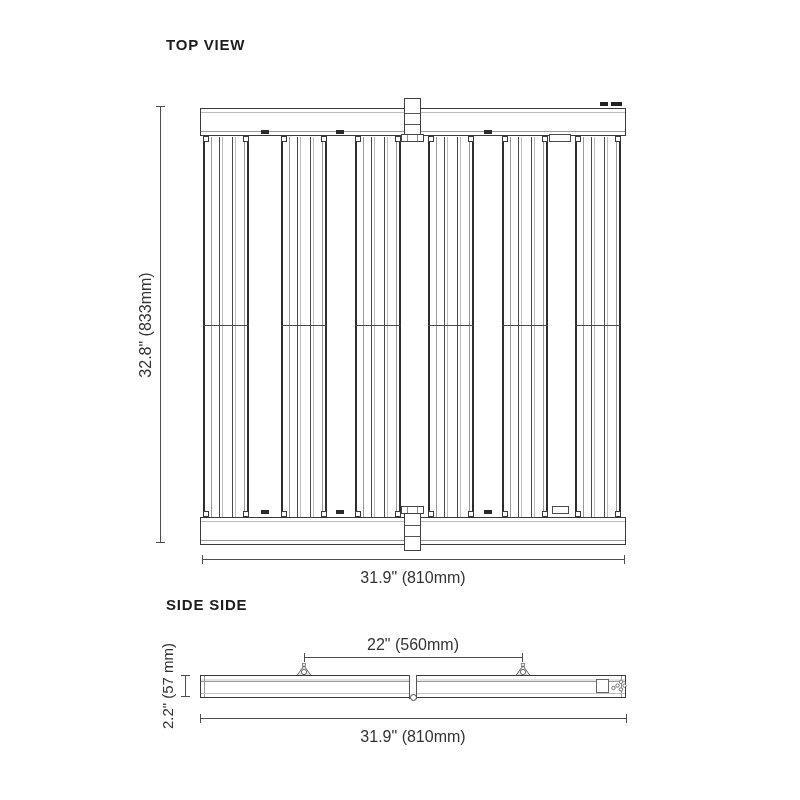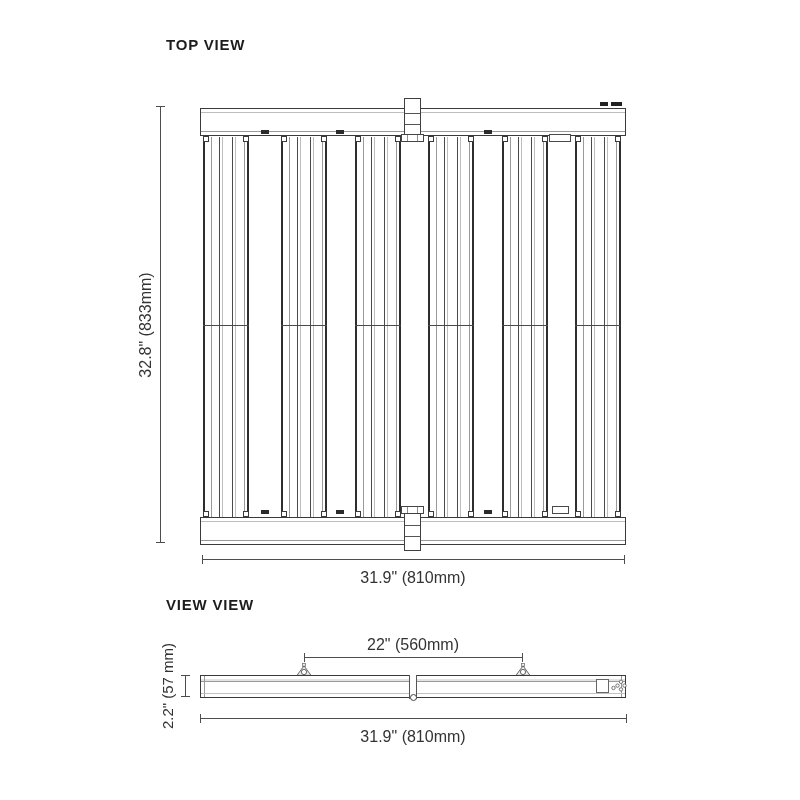--- a/index.html
+++ b/index.html
@@ -168,21 +168,21 @@
     <div class="tick-h" style="left:156px;top:106px;"></div>
     <div class="tick-h" style="left:156px;top:542px;"></div>
     <div class="dim-label rot" style="left:146px;top:325px;">32.8" (833mm)</div>
 
     <div class="dim-line-h" style="left:202px;top:559px;width:422px;"></div>
     <div class="tick-v" style="left:202px;top:555px;"></div>
     <div class="tick-v" style="left:624px;top:555px;"></div>
     <div class="dim-label center" style="left:303px;top:569px;">31.9" (810mm)</div>
   </div>
 
-  <div class="view-title" style="left:166px;top:596px;">VIEW VIEW</div>
+  <div class="view-title" style="left:166px;top:596px;">SIDE SIDE</div>
 
   <div class="abs" style="left:0;top:600px;width:800px;height:200px;">
 
     <div class="dim-line-h" style="left:304px;top:57px;width:219px;"></div>
     <div class="tick-v" style="left:304px;top:53px;"></div>
     <div class="tick-v" style="left:522px;top:53px;"></div>
     <div class="dim-label center" style="left:303px;top:36px;">22" (560mm)</div>
 
     <svg class="abs" style="left:295px;top:63px;" width="18" height="13" viewBox="0 0 18 13">
       <rect x="7.5" y="0.5" width="3" height="3" fill="#ededed" stroke="#777" stroke-width="0.8"></rect>

